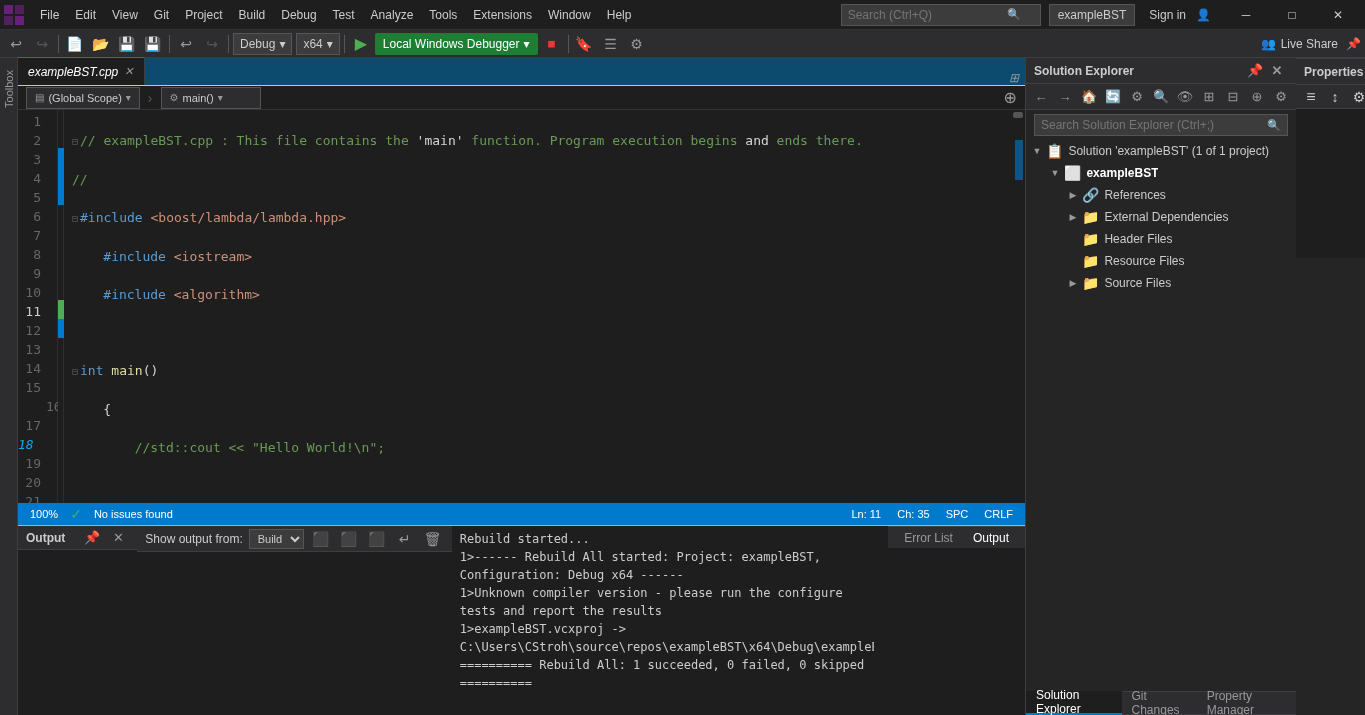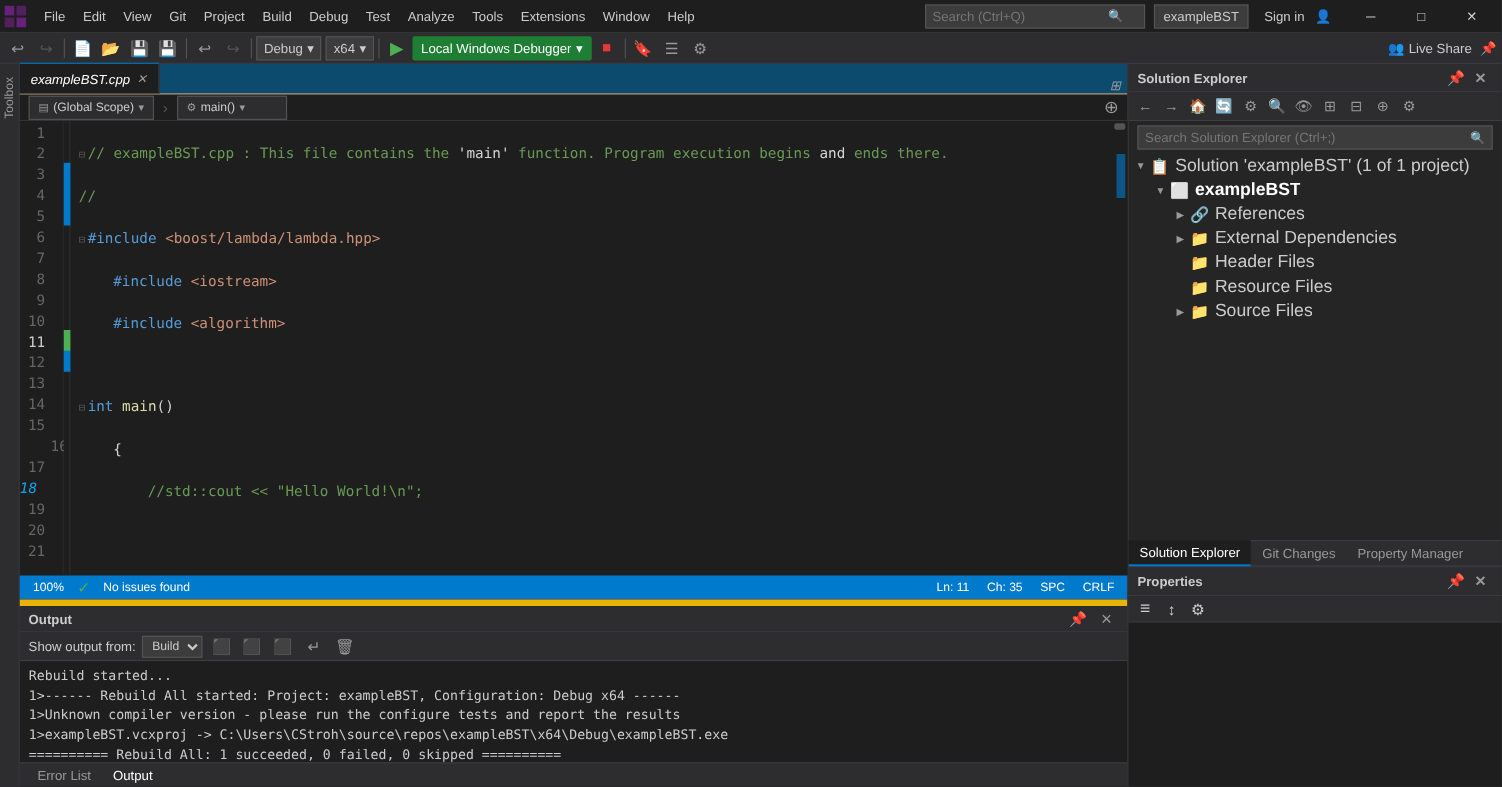--- a/index.html
+++ b/index.html
@@ -55,48 +55,48 @@
     #line-numbers { width: 40px; background: #1e1e1e; color: #666; font-family: 'Consolas', monospace; font-size: 13px; line-height: 19px; padding: 2px 0; text-align: right; padding-right: 8px; user-select: none; border-right: 1px solid #2d2d30; }
     #code-content { flex: 1; font-family: 'Consolas', monospace; font-size: 13px; line-height: 19px; color: #d4d4d4; padding: 2px 8px; overflow-y: auto; white-space: pre; }
     .code-line { min-height: 19px; position: relative; }
 
     
     #status-bar { display: flex; align-items: center; background: #007acc; height: 22px; padding: 0 8px; gap: 8px; font-size: 11px; color: #fff; }
     .status-item { padding: 0 4px; cursor: pointer; }
     .status-ok { color: #4caf50; font-size: 12px; }
 
     
-    #output-panel { height: 170px; background: #1e1e1e; border-top: 6px solid #eab308; display: flex; flex-direction: column; }
+    #output-panel { height: 190px; background: #1e1e1e; border-top: 1px solid #eab308; display: flex; flex-direction: row; }
     #output-tabs { display: flex; align-items: center; background: #2d2d30; height: 24px; border-bottom: 1px solid #3e3e42; padding: 0 8px; gap: 4px; }
     #output-toolbar { display: flex; align-items: center; background: #2d2d30; height: 26px; border-bottom: 1px solid #3e3e42; padding: 0 8px; gap: 6px; }
     .out-label { font-size: 12px; color: #ccc; }
     .out-select { background: #3c3c3c; border: 1px solid #555; height: 20px; padding: 0 4px; font-size: 11px; color: #ccc; }
     .out-btn { width: 22px; height: 20px; display: flex; align-items: center; justify-content: center; cursor: pointer; color: #999; font-size: 14px; }
     #output-content { flex: 1; font-family: 'Consolas', monospace; font-size: 12px; color: #ccc; padding: 4px 8px; overflow-y: auto; line-height: 1.5; }
     #output-scrollbar { width: 14px; background: #1e1e1e; }
 
     
     #bottom-tabs { display: flex; align-items: center; background: #2d2d30; height: 22px; border-top: 1px solid #3e3e42; padding: 0 8px; gap: 4px; }
     .btm-tab { padding: 2px 8px; font-size: 12px; cursor: pointer; color: #999; }
     .btm-tab.active { color: #fff; }
 
     
-    #right-panel { width: 340px; background: #252526; border-left: 1px solid #3e3e42; display: flex; flex-direction: column; }
+    #right-panel { width: 340px; background: #252526; border-left: 1px solid #3e3e42; display: flex; flex-direction: row; }
     #solution-explorer { flex: 1; display: flex; flex-direction: column; }
     #se-header { display: flex; align-items: center; background: #2d2d30; height: 26px; padding: 0 8px; font-size: 12px; font-weight: 600; color: #ccc; border-bottom: 1px solid #3e3e42; }
     #se-toolbar { display: flex; align-items: center; background: #2d2d30; height: 26px; padding: 0 4px; border-bottom: 1px solid #3e3e42; gap: 2px; }
     .se-btn { width: 22px; height: 20px; display: flex; align-items: center; justify-content: center; cursor: pointer; color: #999; font-size: 13px; }
     #se-search { display: flex; align-items: center; background: #3c3c3c; border: 1px solid #555; height: 22px; padding: 0 6px; margin: 4px 8px; }
     #se-search input { background: transparent; border: none; outline: none; color: #ccc; font-size: 12px; flex: 1; }
     #se-tree { flex: 1; overflow-y: auto; font-size: 12px; }
     .tree-item { display: flex; align-items: center; height: 22px; padding: 0 4px; cursor: pointer; gap: 2px; }
     .tree-indent { display: inline-block; width: 16px; flex-shrink: 0; }
     .tree-expand { width: 14px; height: 14px; display: flex; align-items: center; justify-content: center; font-size: 9px; color: #999; cursor: pointer; flex-shrink: 0; }
     .tree-icon { font-size: 14px; margin-right: 3px; flex-shrink: 0; }
-    .tree-label { font-size: 16px; color: #ccc; white-space: nowrap; overflow: hidden; text-overflow: ellipsis; }
+    .tree-label { font-size: 12px; color: #ccc; white-space: nowrap; overflow: hidden; text-overflow: ellipsis; }
     .tree-label.bold { font-weight: 600; color: #fff; }
 
     #se-bottom-tabs { display: flex; align-items: center; background: #2d2d30; height: 24px; border-top: 1px solid #3e3e42; border-bottom: 1px solid #3e3e42; }
     .se-tab { padding: 2px 10px; font-size: 12px; cursor: pointer; color: #999; height: 24px; display: flex; align-items: center; }
     .se-tab.active { color: #fff; border-bottom: 2px solid #007acc; background: #1e1e1e; }
 
     #properties-panel { height: 200px; display: flex; flex-direction: column; border-top: 1px solid #3e3e42; }
     #prop-header { display: flex; align-items: center; background: #2d2d30; height: 26px; padding: 0 8px; font-size: 12px; font-weight: 600; color: #ccc; border-bottom: 1px solid #3e3e42; }
     #prop-toolbar { display: flex; align-items: center; background: #2d2d30; height: 24px; padding: 0 4px; border-bottom: 1px solid #3e3e42; gap: 2px; }
     #prop-content { flex: 1; background: #1e1e1e; }

